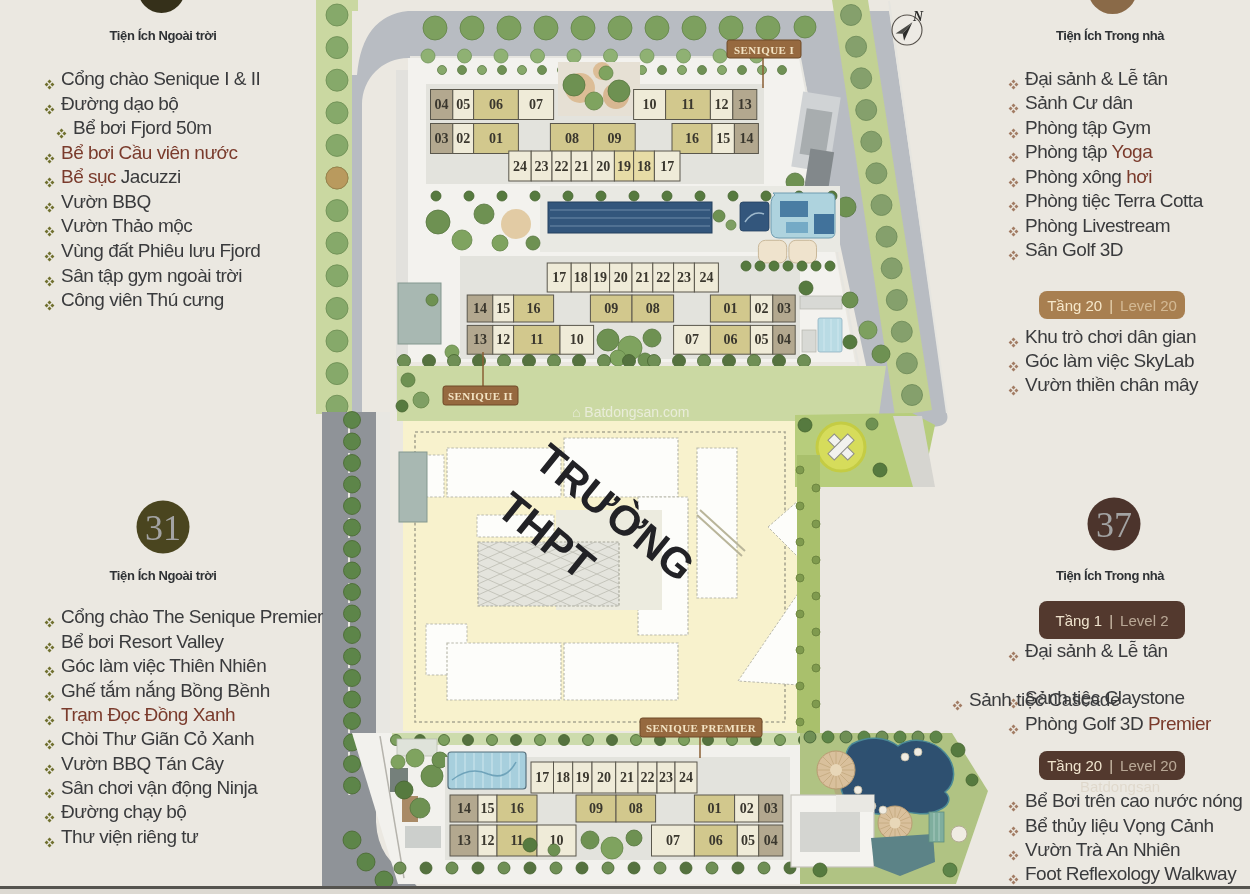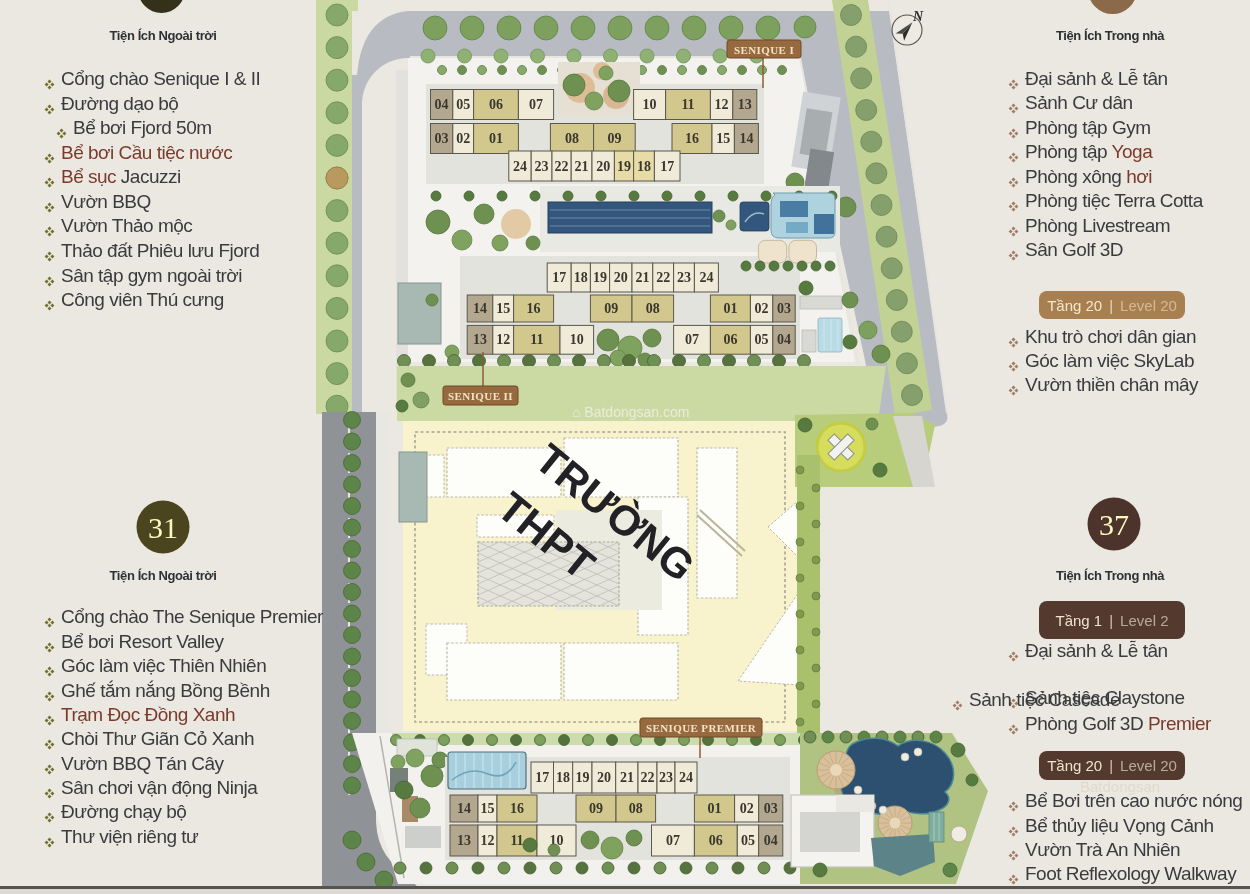--- a/index.html
+++ b/index.html
@@ -2,21 +2,21 @@
 <html><head>
 <meta charset="utf-8">
 <style>
 html,body{margin:0;padding:0}
 .page{position:relative;width:1250px;height:894px;background:#ebe8e1;font-family:"Liberation Sans",sans-serif;overflow:hidden}
 .mapsvg{position:absolute;left:0;top:0}
 .ttl{position:absolute;font-size:13px;letter-spacing:-0.4px;font-weight:bold;color:#2e3134;white-space:nowrap;transform:translateX(-50%)}
 .li{position:absolute;height:24px;display:flex;align-items:flex-end;font-size:19px;letter-spacing:-0.5px;color:#3a3b3d;white-space:nowrap}
 .li svg{margin-right:6px;flex:none}
 .mar{color:#7a3b2c}
-.badge{position:absolute;border-radius:50%;color:#fef9c3;font-family:"Liberation Serif",serif;font-size:30px;display:flex;align-items:center;justify-content:center;transform:translate(-50%,-50%)}
+.badge{position:absolute;border-radius:50%;color:#a3a3a3;font-family:"Liberation Serif",serif;font-size:36px;display:flex;align-items:center;justify-content:center;transform:translate(-50%,-50%)}
 .rib{position:absolute;border-radius:8px;display:flex;align-items:center;justify-content:center;font-size:15px;white-space:nowrap}
 .rib .lv{opacity:.55;margin-left:7px}
 .rib .sep{margin-left:7px;font-weight:400;opacity:.8}
 </style>
 </head>
 <body>
 <div class="page">
 
 <svg class="mapsvg" width="1250" height="894" viewBox="0 0 1250 894">
 
@@ -1007,21 +1007,21 @@
       <svg width="11" height="11" viewBox="0 0 11 11">
         <path fill="#70702f" d="M5.5 .4 7.5 2.5 5.5 4.6 3.5 2.5ZM2.6 3.4 4.6 5.5 2.6 7.6 .6 5.5ZM8.4 3.4 10.4 5.5 8.4 7.6 6.4 5.5ZM5.5 6.4 7.5 8.5 5.5 10.6 3.5 8.5Z"></path>
       </svg>
       <span>Bể bơi Fjord 50m</span>
     </div>
 
 <div class="li" style="left:44px;top:139.8px">
       <svg width="11" height="11" viewBox="0 0 11 11">
         <path fill="#70702f" d="M5.5 .4 7.5 2.5 5.5 4.6 3.5 2.5ZM2.6 3.4 4.6 5.5 2.6 7.6 .6 5.5ZM8.4 3.4 10.4 5.5 8.4 7.6 6.4 5.5ZM5.5 6.4 7.5 8.5 5.5 10.6 3.5 8.5Z"></path>
       </svg>
-      <span class="mar">Bể bơi Cầu tiệc nước</span>
+      <span class="mar">Bể bơi Cầu viên nước</span>
     </div>
 
 <div class="li" style="left:44px;top:164.3px">
       <svg width="11" height="11" viewBox="0 0 11 11">
         <path fill="#70702f" d="M5.5 .4 7.5 2.5 5.5 4.6 3.5 2.5ZM2.6 3.4 4.6 5.5 2.6 7.6 .6 5.5ZM8.4 3.4 10.4 5.5 8.4 7.6 6.4 5.5ZM5.5 6.4 7.5 8.5 5.5 10.6 3.5 8.5Z"></path>
       </svg>
       <span><span class="mar">Bể sục</span> Jacuzzi</span>
     </div>
 
 <div class="li" style="left:44px;top:188.8px">
@@ -1035,21 +1035,21 @@
       <svg width="11" height="11" viewBox="0 0 11 11">
         <path fill="#70702f" d="M5.5 .4 7.5 2.5 5.5 4.6 3.5 2.5ZM2.6 3.4 4.6 5.5 2.6 7.6 .6 5.5ZM8.4 3.4 10.4 5.5 8.4 7.6 6.4 5.5ZM5.5 6.4 7.5 8.5 5.5 10.6 3.5 8.5Z"></path>
       </svg>
       <span>Vườn Thảo mộc</span>
     </div>
 
 <div class="li" style="left:44px;top:237.9px">
       <svg width="11" height="11" viewBox="0 0 11 11">
         <path fill="#70702f" d="M5.5 .4 7.5 2.5 5.5 4.6 3.5 2.5ZM2.6 3.4 4.6 5.5 2.6 7.6 .6 5.5ZM8.4 3.4 10.4 5.5 8.4 7.6 6.4 5.5ZM5.5 6.4 7.5 8.5 5.5 10.6 3.5 8.5Z"></path>
       </svg>
-      <span>Thảo đất Phiêu lưu Fjord</span>
+      <span>Vùng đất Phiêu lưu Fjord</span>
     </div>
 
 <div class="li" style="left:44px;top:262.5px">
       <svg width="11" height="11" viewBox="0 0 11 11">
         <path fill="#70702f" d="M5.5 .4 7.5 2.5 5.5 4.6 3.5 2.5ZM2.6 3.4 4.6 5.5 2.6 7.6 .6 5.5ZM8.4 3.4 10.4 5.5 8.4 7.6 6.4 5.5ZM5.5 6.4 7.5 8.5 5.5 10.6 3.5 8.5Z"></path>
       </svg>
       <span>Sân tập gym ngoài trời</span>
     </div>
 
 <div class="li" style="left:44px;top:287.1px">

